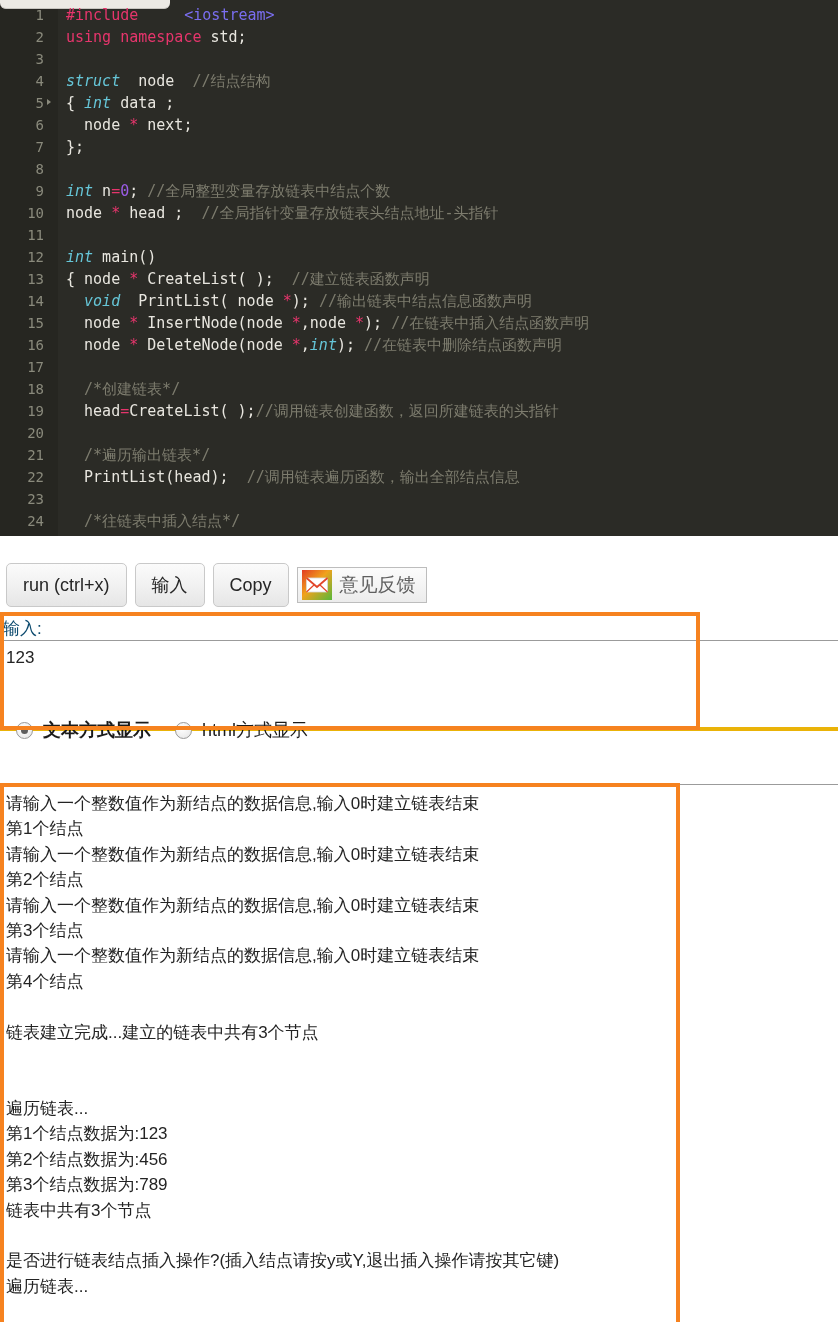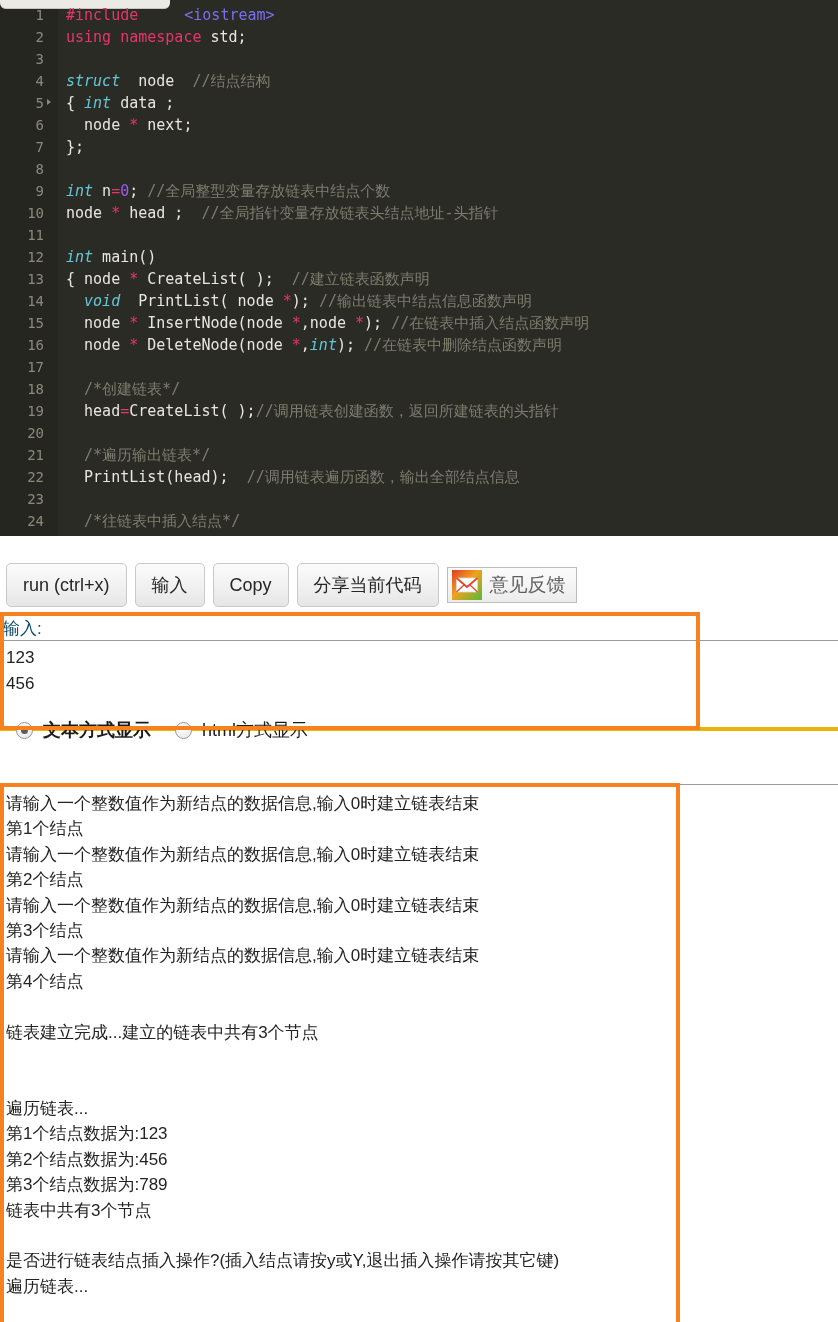--- a/index.html
+++ b/index.html
@@ -233,21 +233,20 @@
 <div id="editor">
   <div id="editor-gutter-bg"></div>
   <div id="editor-tabstub"></div>
   <div id="code-lines"><div class="cline"><span class="lno">1</span><span class="ctext"><span class="kw">#include</span><span> </span><span class="str">&lt;iostream&gt;</span></span></div><div class="cline"><span class="lno">2</span><span class="ctext"><span class="kw">using</span><span> </span><span class="kw">namespace</span><span> std;</span></span></div><div class="cline"><span class="lno">3</span><span class="ctext"></span></div><div class="cline"><span class="lno">4</span><span class="ctext"><span class="typ">struct</span><span>  node  </span><span class="cmt">//结点结构</span></span></div><div class="cline"><span class="lno">5</span><span class="fold"></span><span class="ctext"><span>{ </span><span class="typ">int</span><span> data ;</span></span></div><div class="cline"><span class="lno">6</span><span class="ctext"><span>  node </span><span class="op">*</span><span> next;</span></span></div><div class="cline"><span class="lno">7</span><span class="ctext"><span>};</span></span></div><div class="cline"><span class="lno">8</span><span class="ctext"></span></div><div class="cline"><span class="lno">9</span><span class="ctext"><span class="typ">int</span><span> n</span><span class="kw">=</span><span class="num">0</span><span>; </span><span class="cmt">//全局整型变量存放链表中结点个数</span></span></div><div class="cline"><span class="lno">10</span><span class="ctext"><span>node </span><span class="op">*</span><span> head ;  </span><span class="cmt">//全局指针变量存放链表头结点地址-头指针</span></span></div><div class="cline"><span class="lno">11</span><span class="ctext"></span></div><div class="cline"><span class="lno">12</span><span class="ctext"><span class="typ">int</span><span> main()</span></span></div><div class="cline"><span class="lno">13</span><span class="ctext"><span>{ node </span><span class="op">*</span><span> CreateList( );  </span><span class="cmt">//建立链表函数声明</span></span></div><div class="cline"><span class="lno">14</span><span class="ctext"><span>  </span><span class="typ">void</span><span>  PrintList( node </span><span class="op">*</span><span>); </span><span class="cmt">//输出链表中结点信息函数声明</span></span></div><div class="cline"><span class="lno">15</span><span class="ctext"><span>  node </span><span class="op">*</span><span> InsertNode(node </span><span class="op">*</span><span>,node </span><span class="op">*</span><span>); </span><span class="cmt">//在链表中插入结点函数声明</span></span></div><div class="cline"><span class="lno">16</span><span class="ctext"><span>  node </span><span class="op">*</span><span> DeleteNode(node </span><span class="op">*</span><span>,</span><span class="typ">int</span><span>); </span><span class="cmt">//在链表中删除结点函数声明</span></span></div><div class="cline"><span class="lno">17</span><span class="ctext"></span></div><div class="cline"><span class="lno">18</span><span class="ctext"><span>  </span><span class="cmt">/*创建链表*/</span></span></div><div class="cline"><span class="lno">19</span><span class="ctext"><span>  head</span><span class="kw">=</span><span>CreateList( );</span><span class="cmt">//调用链表创建函数，返回所建链表的头指针</span></span></div><div class="cline"><span class="lno">20</span><span class="ctext"></span></div><div class="cline"><span class="lno">21</span><span class="ctext"><span>  </span><span class="cmt">/*遍历输出链表*/</span></span></div><div class="cline"><span class="lno">22</span><span class="ctext"><span>  PrintList(head);  </span><span class="cmt">//调用链表遍历函数，输出全部结点信息</span></span></div><div class="cline"><span class="lno">23</span><span class="ctext"></span></div><div class="cline"><span class="lno">24</span><span class="ctext"><span>  </span><span class="cmt">/*往链表中插入结点*/</span></span></div></div>
 </div>
 
 <div id="toolbar">
   <div class="tbtn">run (ctrl+x)</div>
   <div class="tbtn">输入</div>
   <div class="tbtn">Copy</div>
-  <div class="tbtn">分享当前代码</div>
   <div id="feedback-btn">
     <svg id="feedback-icon" viewBox="0 0 30 30">
       <defs>
         <linearGradient id="mgrad" x1="0" y1="0" x2="1" y2="1">
           <stop offset="0%" stop-color="#e23b24"></stop>
           <stop offset="45%" stop-color="#f0a21c"></stop>
           <stop offset="100%" stop-color="#57b83a"></stop>
         </linearGradient>
       </defs>
       <rect x="0" y="0" width="30" height="30" fill="url(#mgrad)"></rect>
@@ -259,21 +258,20 @@
   </div>
 </div>
 
 <div id="input-wrap">
   <div id="input-label-row">
     <div id="input-caret"></div>
     <div id="input-label">输入:</div>
   </div>
   <div id="input-area">
       <div class="in-line">123</div>
-      <div class="in-line">456</div>
     </div>
 </div>
 
 <div id="radio-row">
     <span class="radio on"></span>
     <span class="rlabel sel">文本方式显示</span>
     <span class="radio"></span>
     <span class="rlabel">html方式显示</span>
   </div>
 

